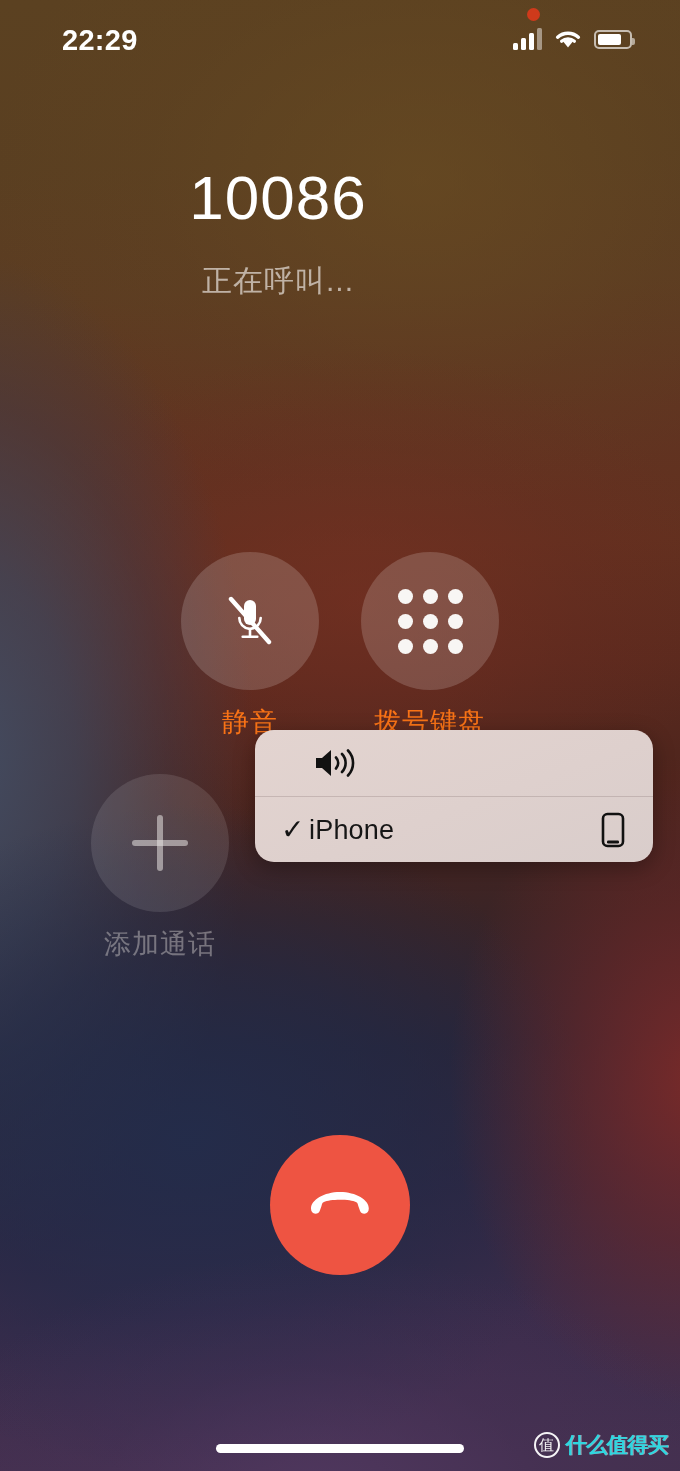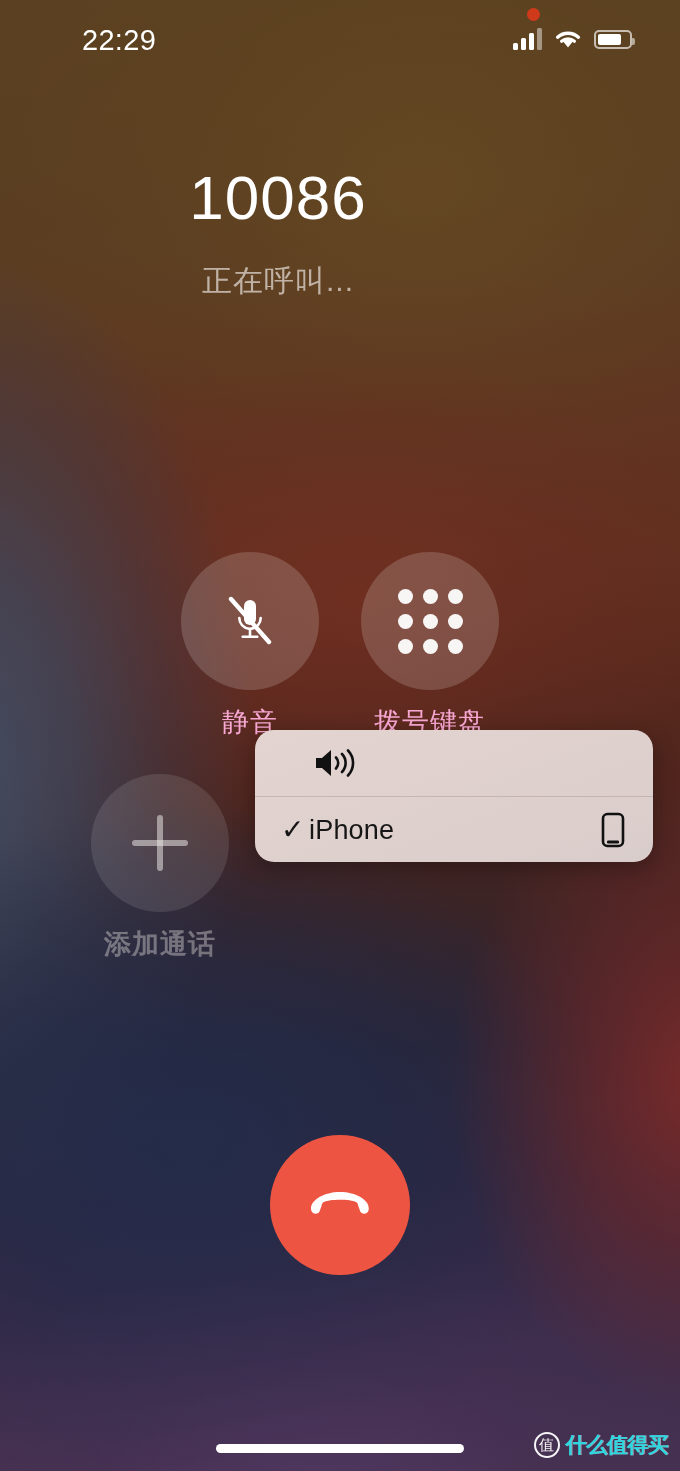--- a/index.html
+++ b/index.html
@@ -88,23 +88,22 @@
     width: 680px;
     height: 72px;
     z-index: 20;
   }
   #status-time {
     position: absolute;
     left: 62px;
     top: 24px;
     color: #ffffff;
     font-size: 29px;
-    font-weight: normal;
+    font-weight: bold;
     letter-spacing: 0.3px;
-    margin-left: 20px;
   }
   #status-right {
     position: absolute;
     right: 48px;
     top: 28px;
     display: flex;
     align-items: center;
     gap: 11px;
   }
   #rec-dot {
@@ -215,29 +214,28 @@
     background: rgba(255,255,255,0.17);
   }
   .action-circle.active {
     background: #c6adaa;
   }
   .action-circle.dim {
     background: rgba(255,255,255,0.11);
   }
   .action-label {
     margin-top: 14px;
-    color: #f9a8d4;
+    color: #f97316;
     font-size: 27px;
     font-weight: 400;
     letter-spacing: 1px;
     white-space: nowrap;
   }
   .action-label.dim-label {
     color: rgba(225,220,216,0.42);
-    font-weight: bold;
   }
 
   
   .ic { display: block; }
 
   
   .keypad-dots {
     display: grid;
     grid-template-columns: repeat(3, 15px);
     grid-template-rows: repeat(3, 15px);

